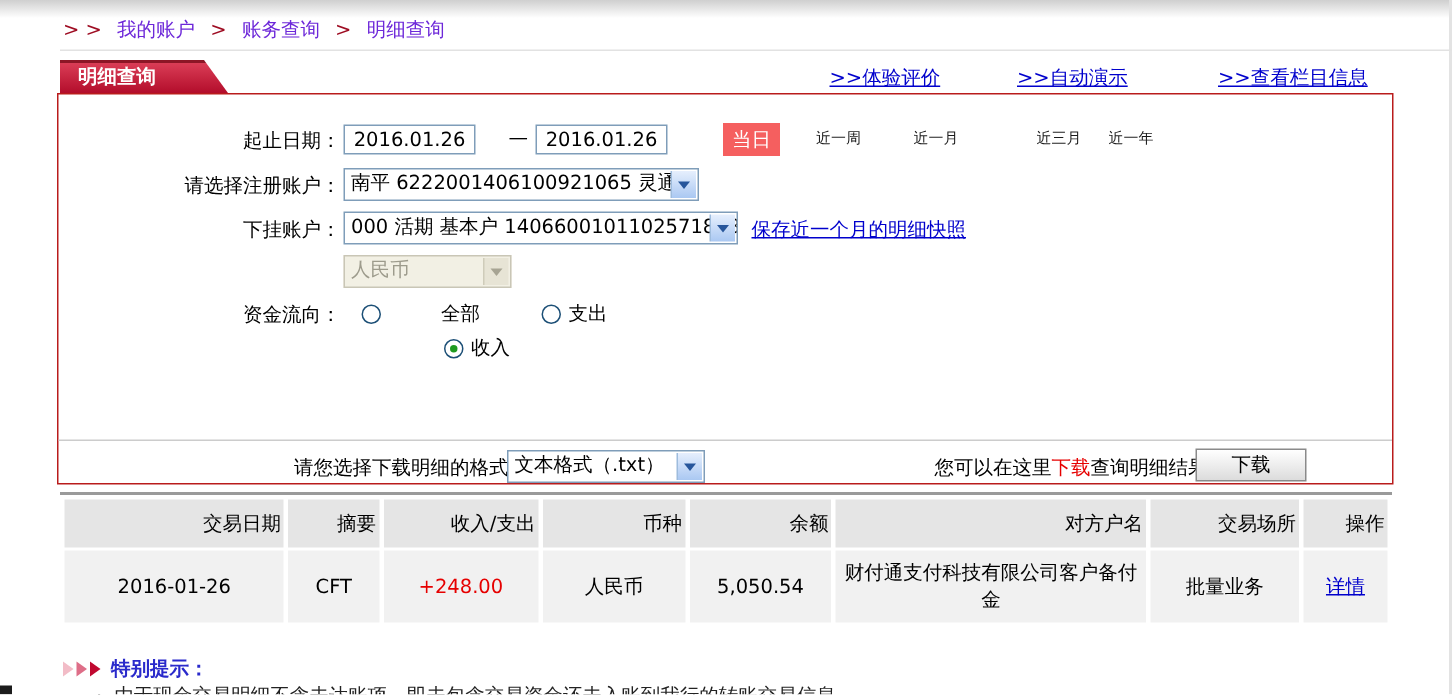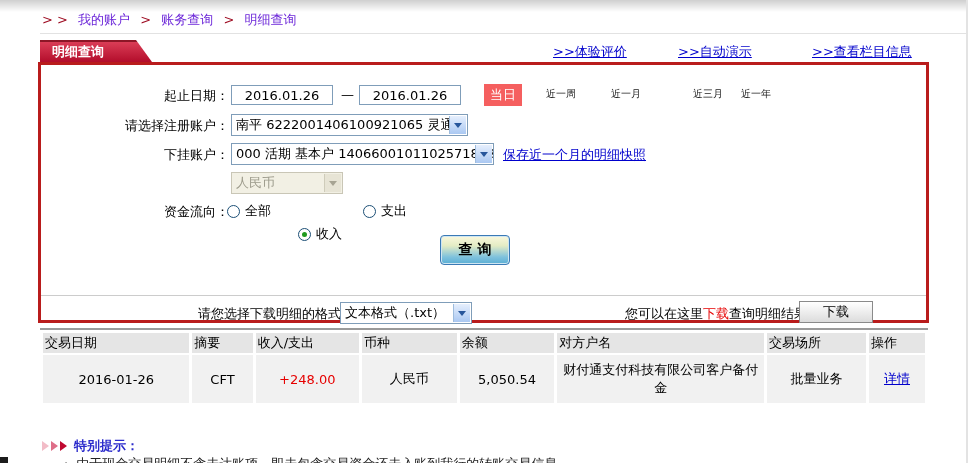--- a/index.html
+++ b/index.html
@@ -23,24 +23,24 @@
     background:linear-gradient(#da3d56,#b30d2b); border-top:2px solid #8c1626;
     color:#fff; font-weight:bold; font-size:13px; line-height:20px; padding-left:12px;
     clip-path:polygon(0 0, calc(100% - 16px) 0, 100% 100%, 0 100%); }
 
   
   .top-links a { position:absolute; top:43px; color:#0000cc; text-decoration:underline; cursor:pointer; font-size:13px; }
   .tl-0 { left:553px; } .tl-1 { left:678px; } .tl-2 { left:812px; }
 
   
   .panel { position:absolute; left:38px; top:62px; width:891px; height:261px;
-    border:3px solid #b91c1c; background:#fff; }
+    border:1px solid #b91c1c; background:#fff; }
   .row-label { position:absolute; left:0; width:188px; text-align:right; font-size:13px; color:#000; }
 
-  .txt-input { position:absolute; height:20px; width:102px; border:1px solid #7f9db9; background:#fff;
+  .txt-input { position:absolute; height:20px; width:88px; border:1px solid #7f9db9; background:#fff;
     text-align:center; font-size:13px; font-family:"DejaVu Sans","Liberation Sans",sans-serif; padding:0; }
   .dash { position:absolute; font-size:13px; }
 
   .chip-today { position:absolute; background:#f55f5f; color:#fff; font-size:13px; padding:2px 6px; cursor:pointer; }
   .range-link { position:absolute; color:#1a1a1a; font-size:10px; cursor:pointer; }
 
   
   .selectbox { position:absolute; height:22px; border:1px solid #7f9db9; background:#fff;
     font-size:13px; line-height:20px; padding-left:4px; white-space:nowrap; overflow:hidden; cursor:pointer; }
   .selectbox .arrow-btn { position:absolute; right:1px; top:1px; bottom:1px; width:17px;
@@ -71,21 +71,21 @@
   .dl-select { left:299px; top:237px; width:132px; }
   .dl-hint { position:absolute; left:584px; top:240px; font-size:13px; }
   .dl-hint .red { color:#e60000; cursor:pointer; }
   .dl-btn { position:absolute; left:758px; top:236px; width:74px; height:22px;
     background:linear-gradient(#ffffff,#dcdcdc); border:1px solid #8a8a8a; font-size:13px; cursor:pointer;
     font-family:"DejaVu Sans","Liberation Sans",sans-serif; }
 
   
   .table-rule { position:absolute; left:40px; top:328px; width:888px; height:2px; background:#9a9a9a; }
   .results { position:absolute; left:40px; top:331px; width:888px; border-collapse:separate; border-spacing:3px 2px; }
-  .results th { background:#e5e5e5; font-weight:normal; font-size:13px; height:20px; text-align:left; padding:0 2px; }
+  .results th { background:#e5e5e5; font-weight:normal; font-size:13px; height:32px; text-align:right; padding:0 2px; }
   .results td { background:#f1f1f1; font-size:13px; height:48px; text-align:center; vertical-align:middle; padding:0 4px; }
   .results td.amt { color:#e60000; }
   .results td a { color:#0000cc; text-decoration:underline; cursor:pointer; }
 
   
   .notice-markers { position:absolute; left:42px; top:441px; display:flex; }
   .play-arrow { width:0; height:0; border-top:5px solid transparent; border-bottom:5px solid transparent; margin-right:2px; }
   .pa-0 { border-left:7px solid #f2bcc7; }
   .pa-1 { border-left:7px solid #de6e88; }
   .pa-2 { border-left:7px solid #c00930; }
@@ -151,34 +151,33 @@
     <a class="blue-link" style="left:462px; top:81px;">保存近一个月的明细快照</a>
 
     <div class="selectbox disabled" style="left:190px; top:107px; width:112px;">
       <span>人民币</span>
       <span class="arrow-btn">
           <span class="chev"></span>
         </span>
     </div>
 
     <div class="row-label" style="top:138px;">资金流向：</div>
-    <div class="radio-option" style="left:186px; top:137px;">
+    <div class="radio-option" style="left:202px; top:137px;gap:35px;">
       <span class="radio-circle"></span>
       <span>全部</span>
     </div>
     <div class="radio-option checked" style="left:257px; top:137px;margin-top:23px;">
       <span class="radio-circle"></span>
       <span>收入</span>
     </div>
     <div class="radio-option" style="left:322px; top:137px;">
       <span class="radio-circle"></span>
       <span>支出</span>
     </div>
 
-    <button class="query-btn">查 询</button>
 
     <div class="panel-divider"></div>
     <span class="dl-label">请您选择下载明细的格式</span>
     <div class="selectbox dl-select">
       <span>文本格式（.txt）</span>
       <span class="arrow-btn">
           <span class="chev"></span>
         </span>
     </div>
     <span class="dl-hint">

